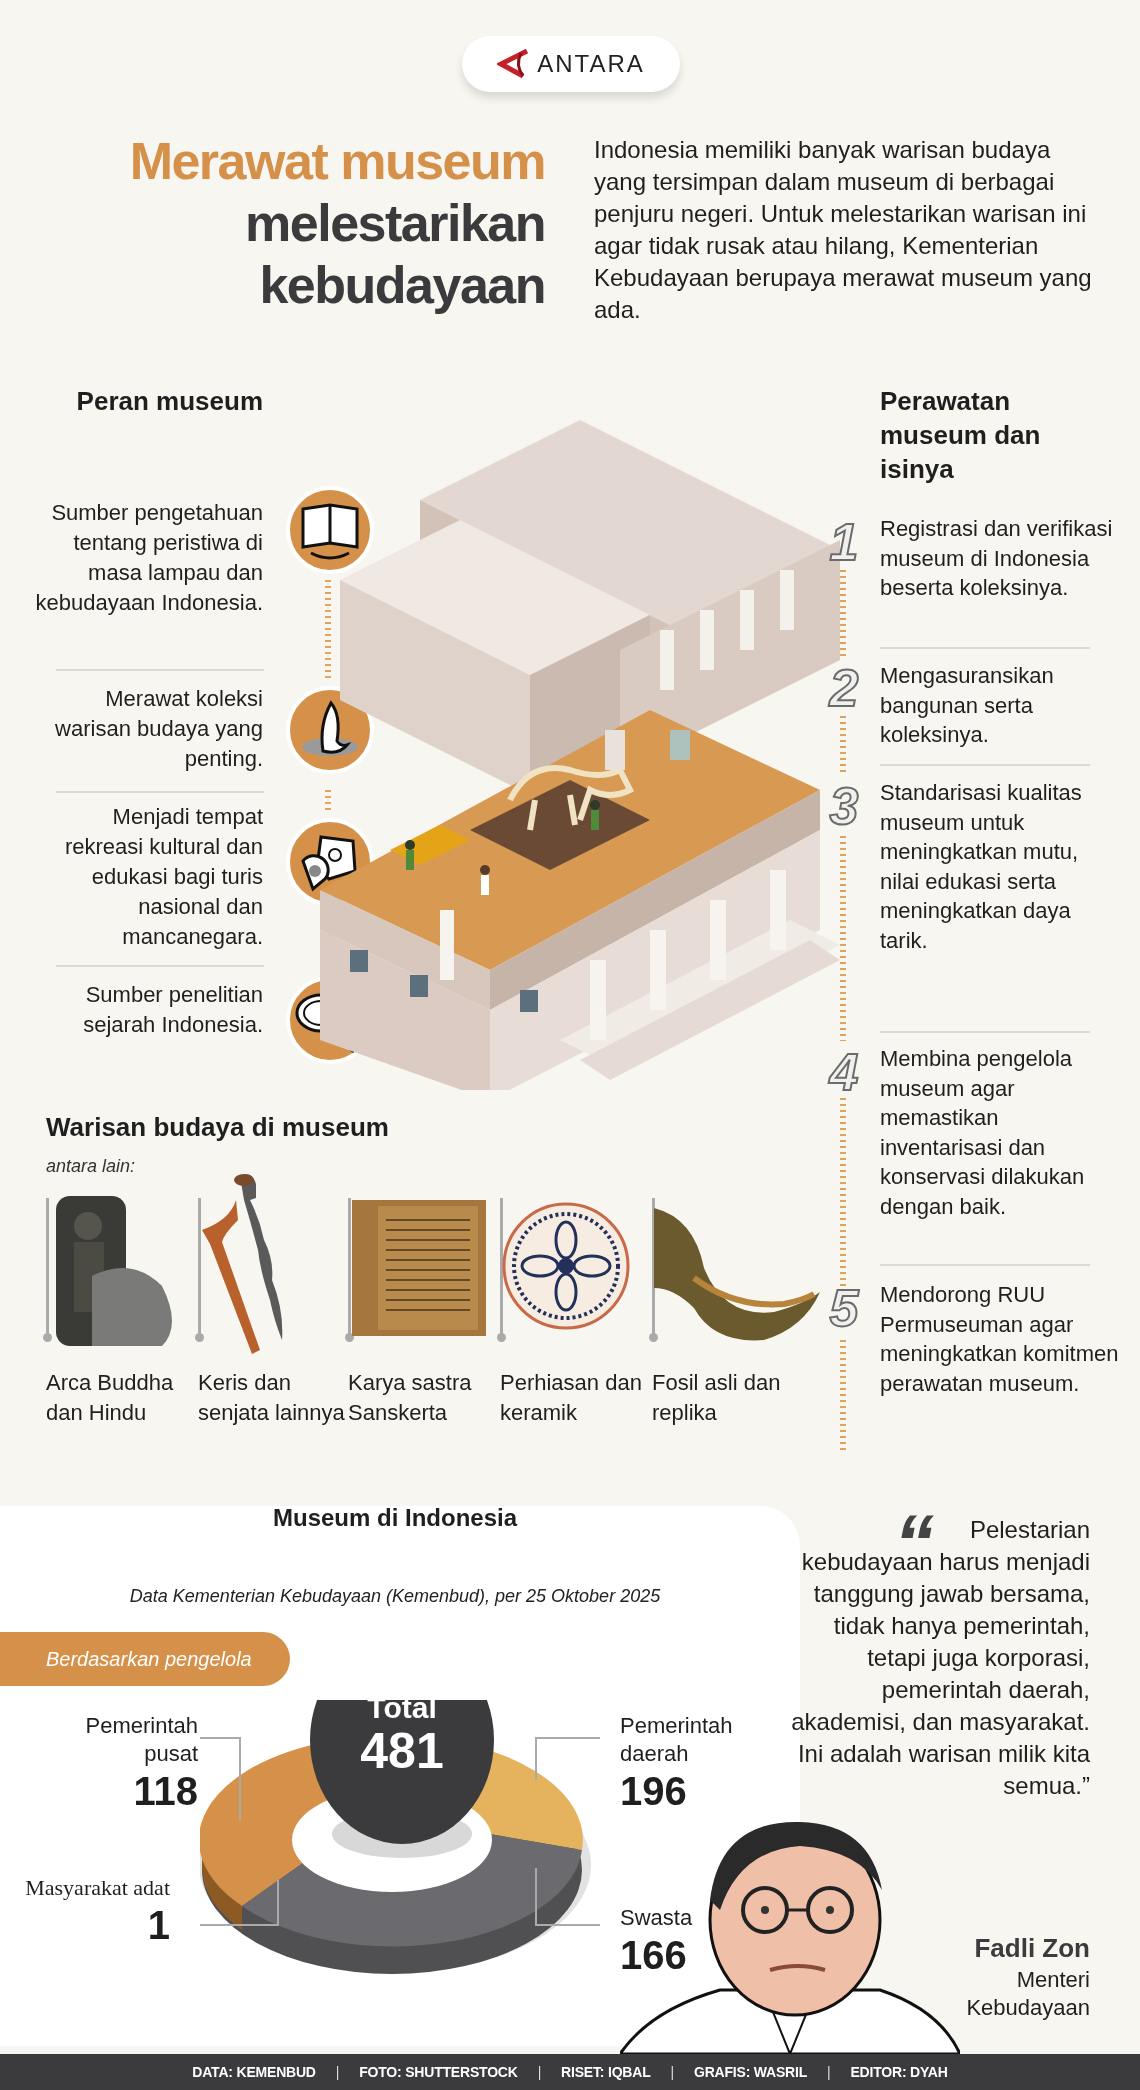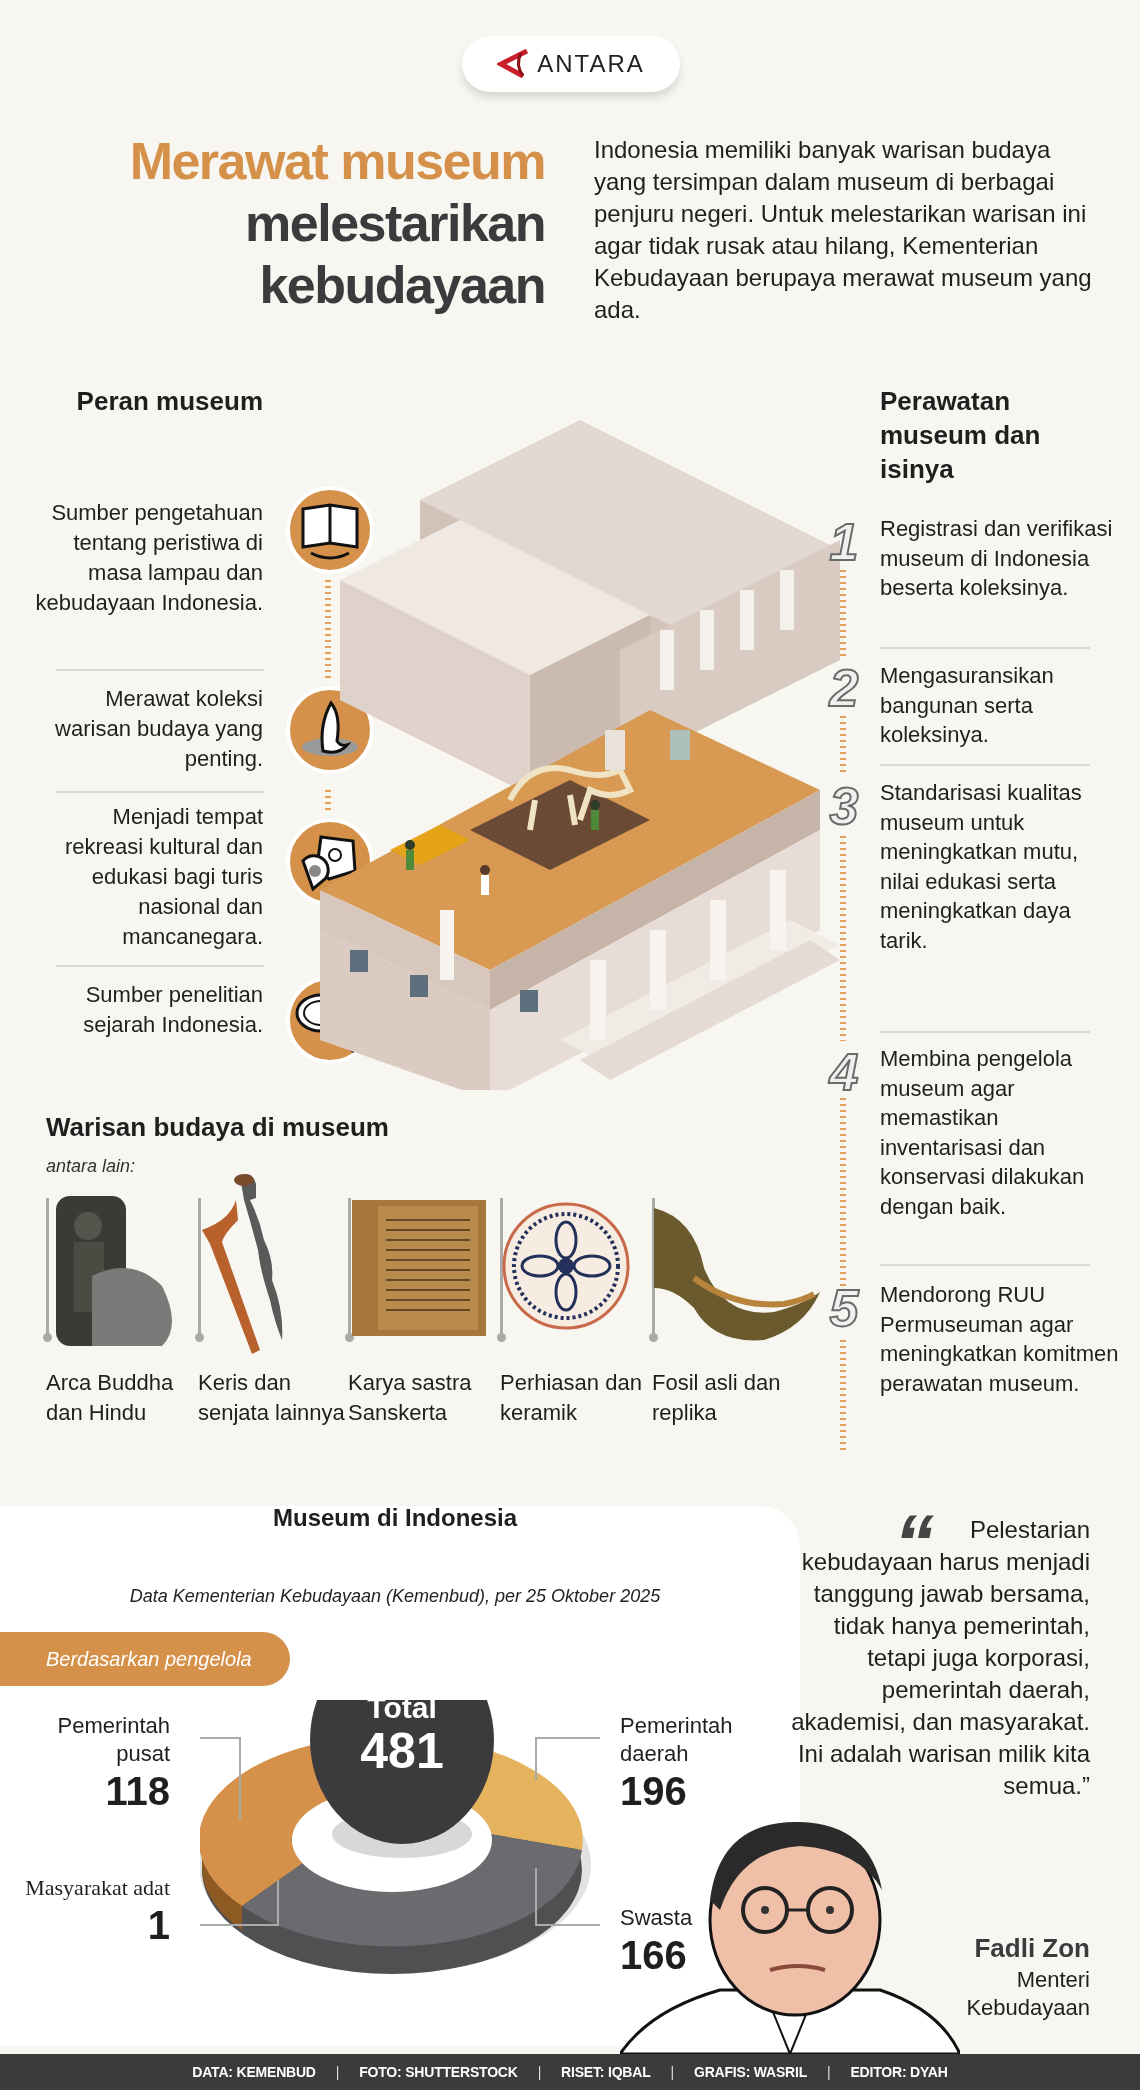--- a/index.html
+++ b/index.html
@@ -286,21 +286,21 @@
   <text x="202" y="18" text-anchor="middle" fill="#fff" font-family="Liberation Sans, sans-serif" font-weight="700" font-size="30">Total</text>
   <text x="202" y="68" text-anchor="middle" fill="#fff" font-family="Liberation Sans, sans-serif" font-weight="700" font-size="50">481</text>
 
   <polyline points="-4,38 40,38 40,120" fill="none" stroke="#aaa" stroke-width="2"></polyline>
   <circle cx="-4" cy="38" r="4" fill="#aaa"></circle>
   <polyline points="-4,225 78,225 78,180" fill="none" stroke="#aaa" stroke-width="2"></polyline>
   <polyline points="402,38 336,38 336,80" fill="none" stroke="#aaa" stroke-width="2"></polyline>
   <polyline points="402,225 336,225 336,168" fill="none" stroke="#aaa" stroke-width="2"></polyline>
 </svg>
 
-<div class="abs" style="right:970px; top:1712px; text-align:right;">
+<div class="abs" style="right:942px; top:1712px; text-align:right;">
   <div class="lbl" style="width:150px;">Pemerintah pusat</div>
   <div class="num">118</div>
 </div>
 <div class="abs" style="right:970px; top:1874px; text-align:right;">
   <div class="lbl" style="width:150px;font-family:Liberation Serif, serif;">Masyarakat adat</div>
   <div class="num">1</div>
 </div>
 <div class="abs" style="left:620px; top:1712px;">
   <div class="lbl" style="width:130px;">Pemerintah daerah</div>
   <div class="num">196</div>

